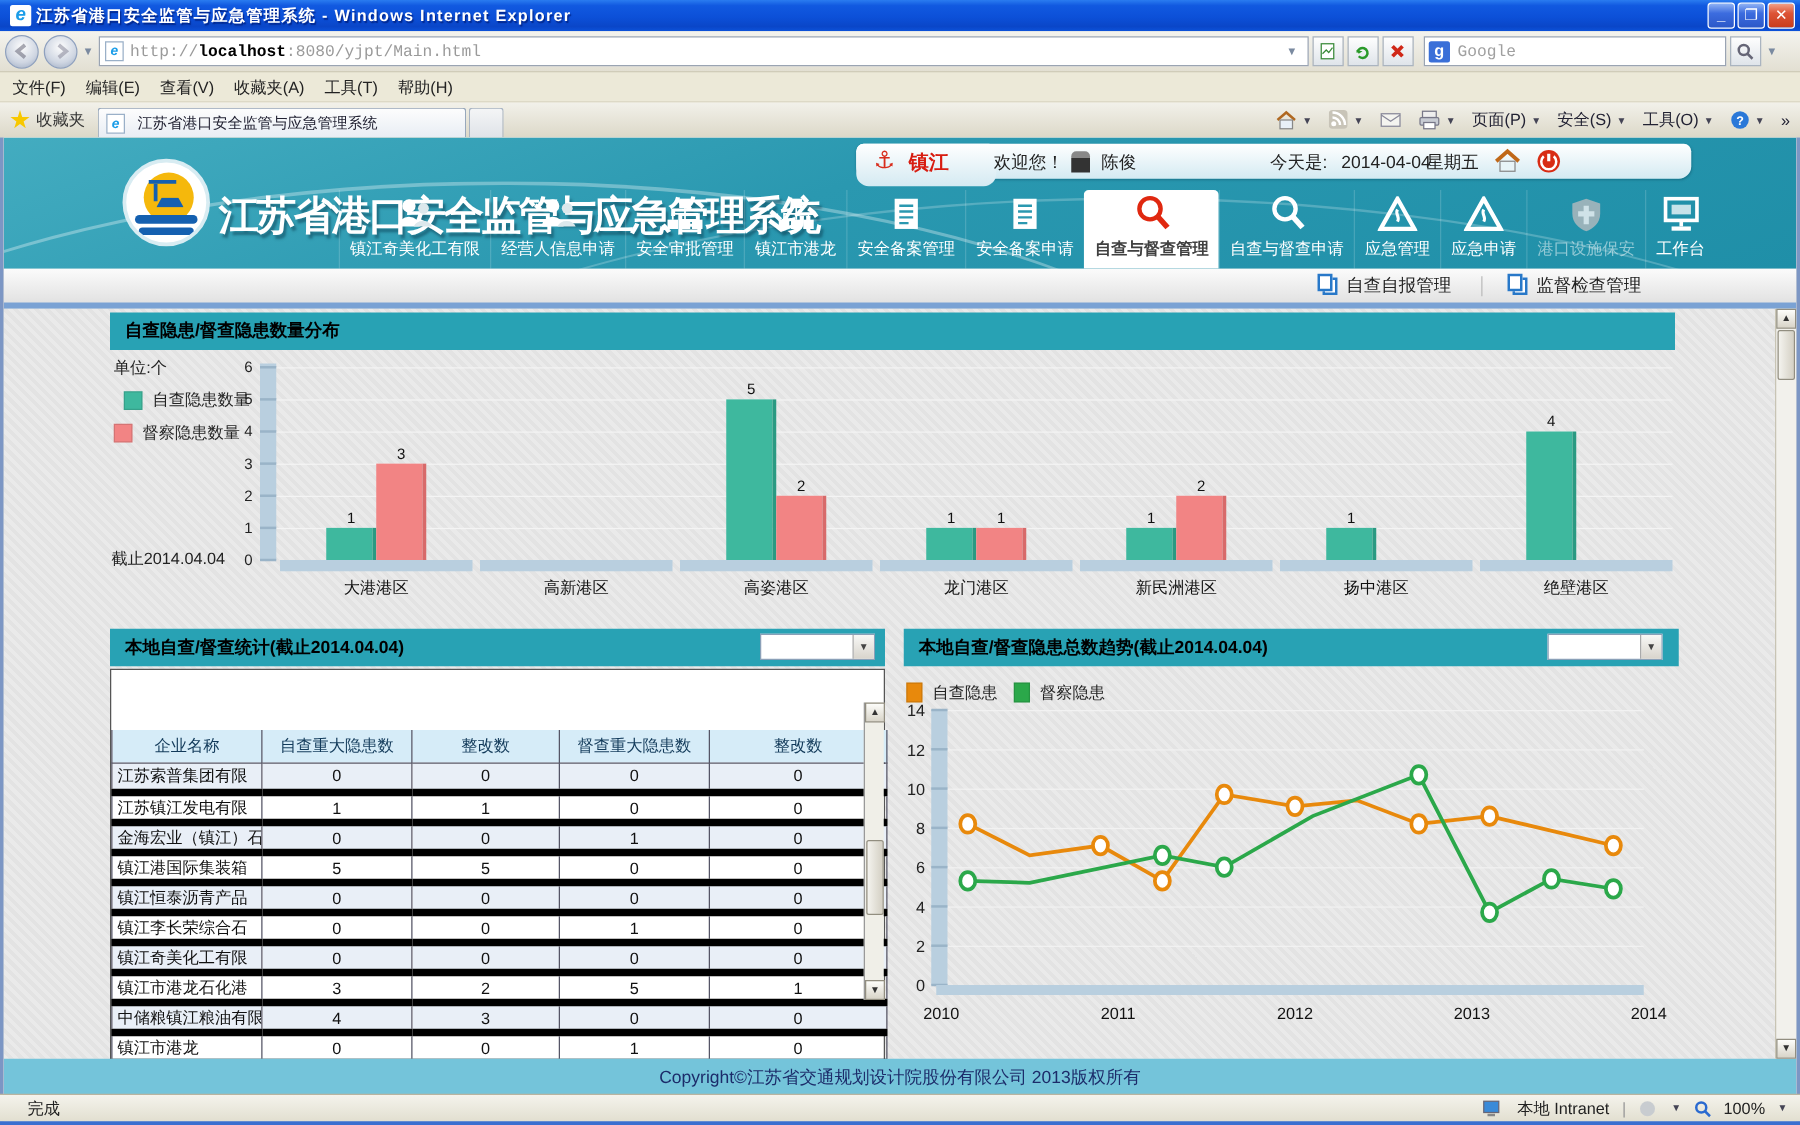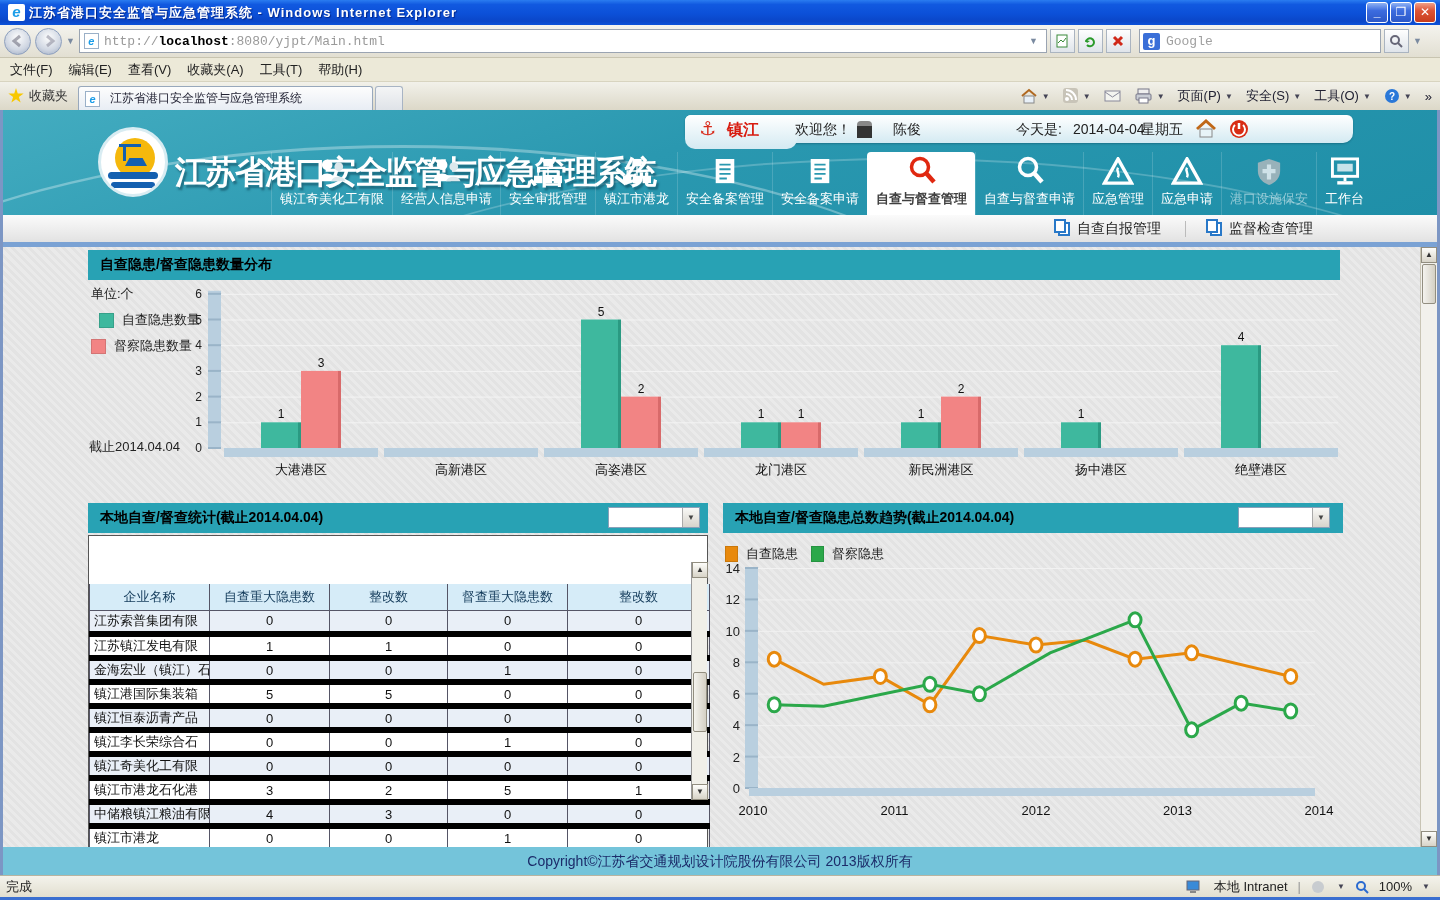--- a/index.html
+++ b/index.html
@@ -81,21 +81,21 @@
 .dtable table { border-collapse:collapse; width:100%; table-layout:fixed; font-size:13px;margin-top:48px; }
 .dtable th { background:#d6ecf8; color:#123a5a; font-weight:normal; border:1px solid #556; border-top:none; height:26px; }
 .dtable td { border-left:1px solid #556; border-right:1px solid #556; border-bottom:6px solid #000000; height:24px; text-align:center; color:#111; white-space:nowrap; overflow:hidden; }
 .dtable td:first-child { text-align:left; padding-left:4px; }
 .dtable tr.odd td { background:#e9eff7; }
 .tscroll { position:absolute; width:16px; background:#f0efe8; border-left:1px solid #999; }
 .sb-btn { position:absolute; left:0; width:16px; height:16px; background:linear-gradient(180deg,#fdfdfa,#d8d4c8); border:1px solid #928e80; text-align:center; font-size:8px; line-height:14px; color:#333; }
 .sb-thumb { position:absolute; left:1px; width:14px; background:linear-gradient(90deg,#f4f3ee,#d4d0c4); border:1px solid #928e80; border-radius:2px;}
 .pfooter { position:absolute; left:0; top:737px; width:1434px; height:30px; background:#74c4da; color:#1c2c6a; font-size:14px; display:flex; align-items:center; justify-content:center; }
 .mainscroll { position:absolute; right:0; top:137px; width:17px; height:600px; background:#f2f1ec; border-left:1px solid #c8c4b4;}
-.status { position:absolute; left:0; top:875px; width:1440px; height:22px; background:linear-gradient(180deg,#f4f3ec,#e2dfd0); border-top:1px solid #b8b4a0; display:flex; align-items:center; font-size:13px; color:#222; padding-left:6px;}
+.status { position:absolute; left:0; top:875px; width:1440px; height:22px; background:linear-gradient(180deg,#f4f3ec,#e2dfd0); border-top:1px solid #b8b4a0; display:flex; align-items:center; font-size:13px; color:#222; padding-left:22px;}
 .bottomborder { position:absolute; left:0; top:897px; width:1440px; height:3px; background:#3a6fd0; }
 .status .right { margin-left:auto; display:flex; align-items:center; gap:10px; padding-right:10px;}
 svg text { font-family:"Liberation Sans","DejaVu Sans",sans-serif; }
 </style>
 </head>
 <body>
 
 <div class="window">
   <div class="titlebar">
     <div class="ie-logo">e</div>
@@ -238,21 +238,21 @@
           <div class="wave"></div>
           <div class="wave2"></div>
         </div>
       <div class="sys-title">江苏省港口安全监管与应急管理系统</div>
       <div class="userbar">
         <div class="citytab"></div>
         <span class="anchor" style="left:14px; top:2px;">⚓</span>
         <span class="city" style="left:42px; top:5px;">镇江</span>
         <span style="left:110px; top:6px;">欢迎您！</span>
         <span class="avatar" style="left:172px; top:6px;"></span>
-        <span style="left:208px; top:6px;">陈俊</span>
+        <span style="left:196px; top:6px;">陈俊</span>
         <span style="left:331px; top:6px;">今天是:</span>
         <span style="left:388px; top:6px;">2014-04-04</span>
         <span style="left:456px; top:6px;">星期五</span>
         <svg style="left:510px; top:3px;" width="22" height="22" viewBox="0 0 22 22">
             <path d="M2 11 L11 3 L20 11" fill="none" stroke="#c06818" stroke-width="3"></path>
             <rect x="5" y="11" width="12" height="8" fill="#e8f4f8" stroke="#888"></rect>
           </svg>
         <svg style="left:543px; top:3px;" width="22" height="22" viewBox="0 0 22 22">
             <circle cx="11" cy="11" r="9" fill="#d82c14"></circle>
             <path d="M11 5 L11 11" stroke="#fff" stroke-width="2.5"></path>

